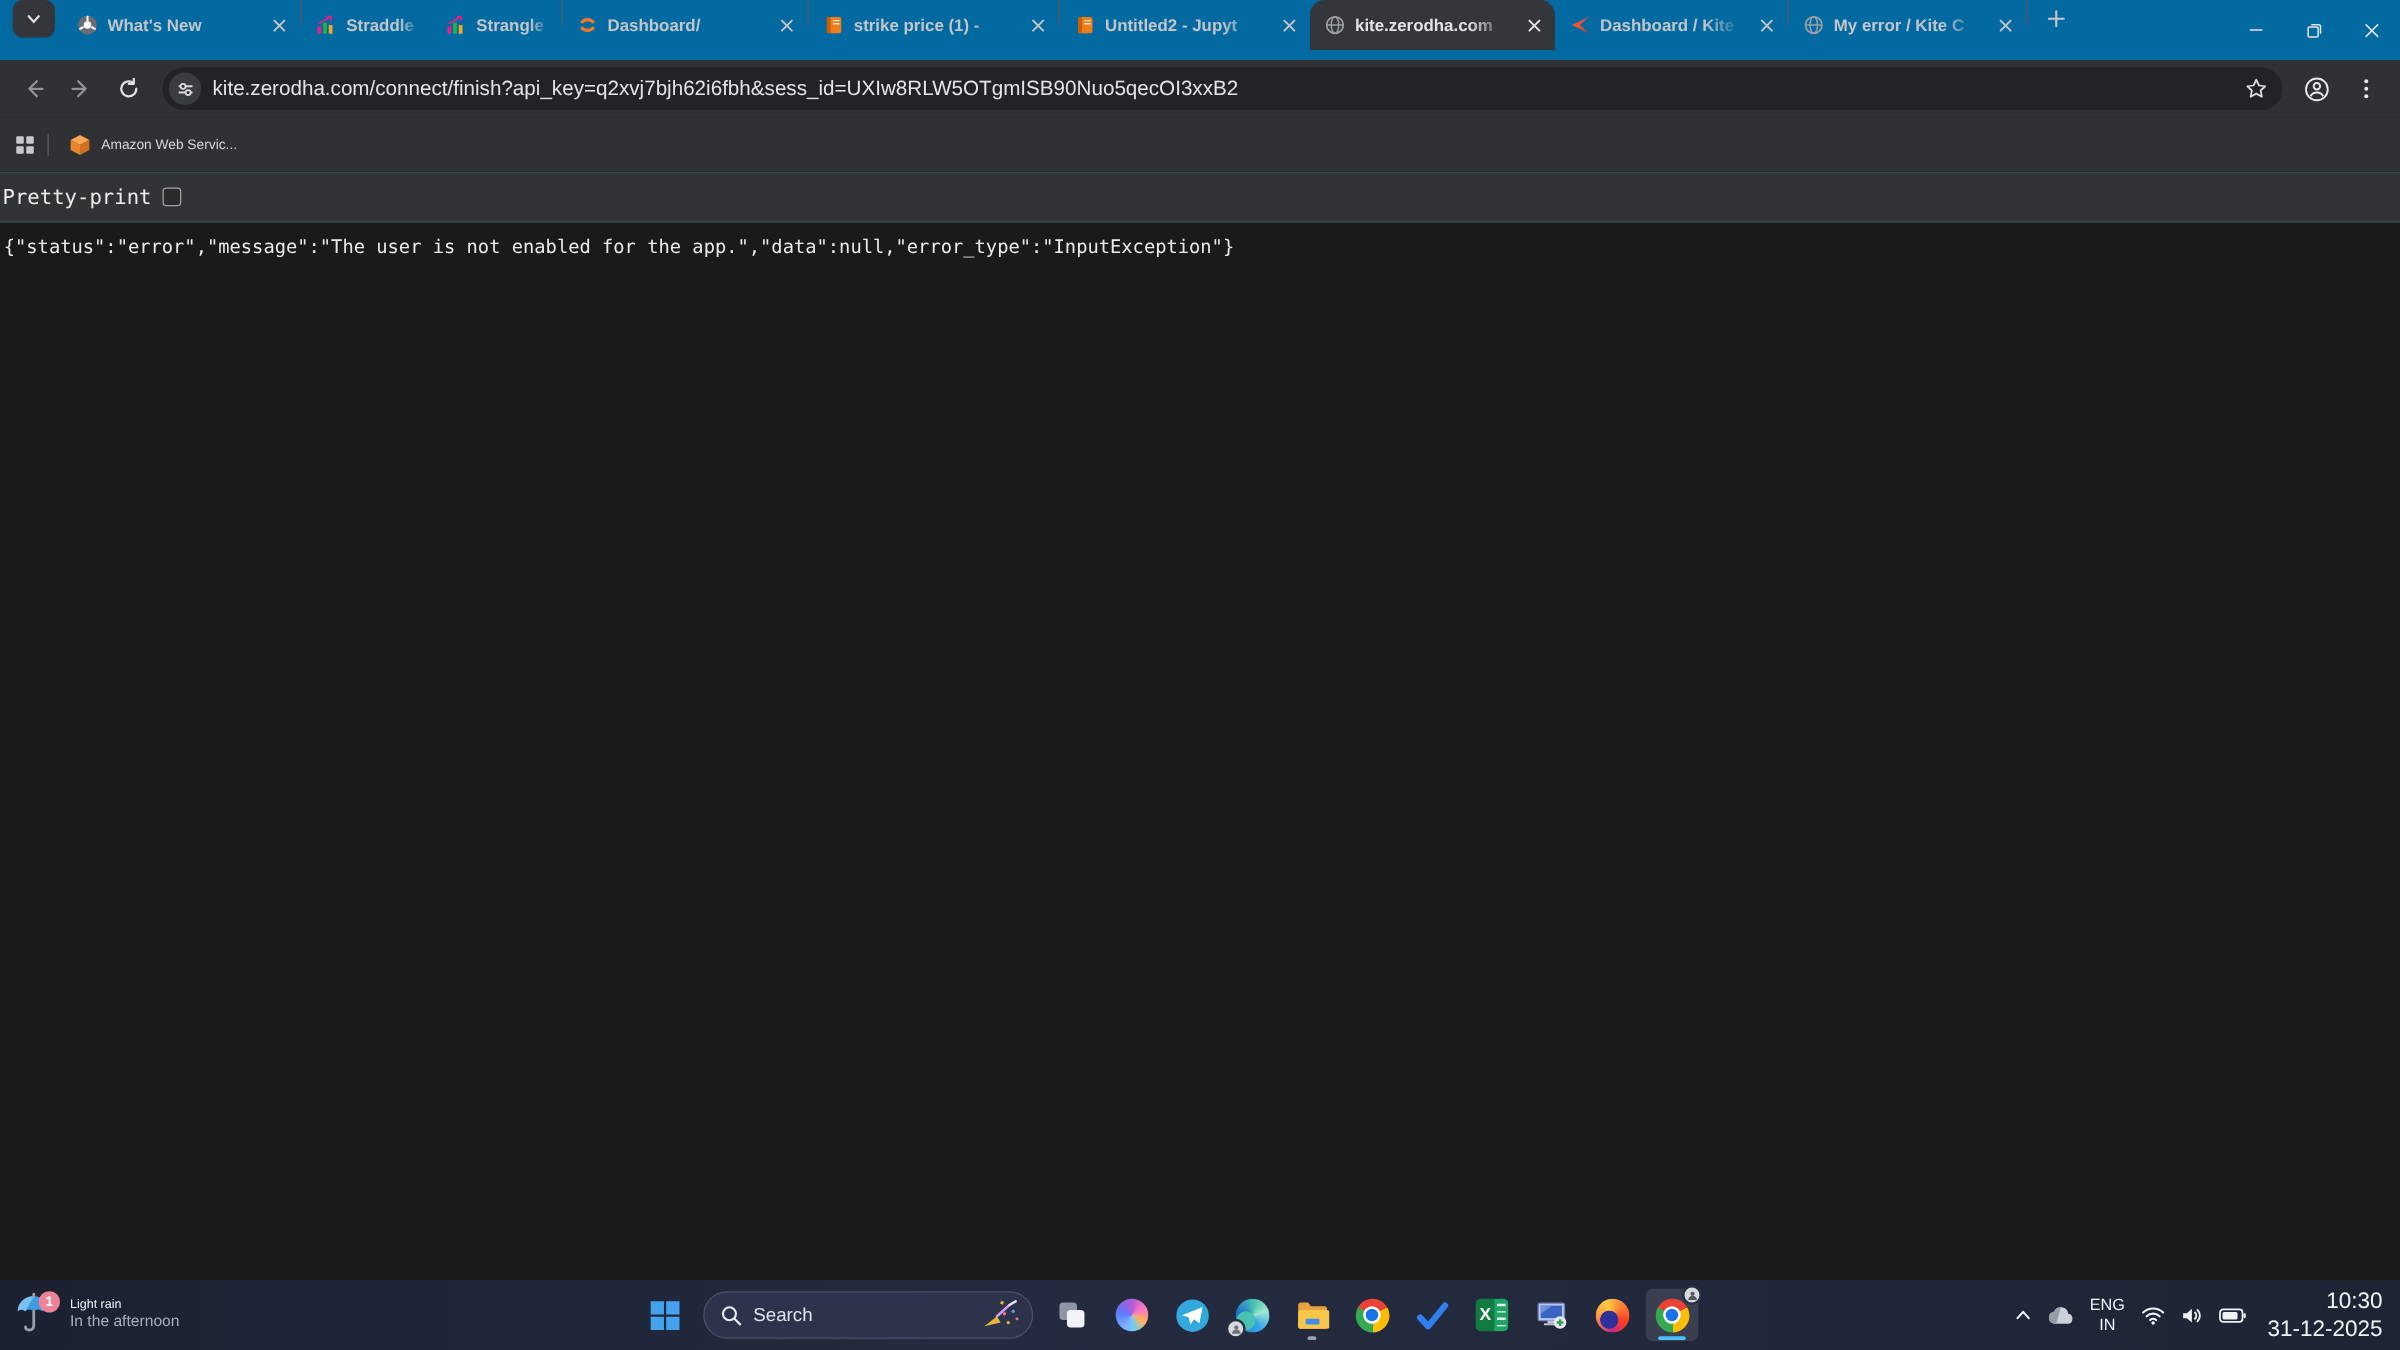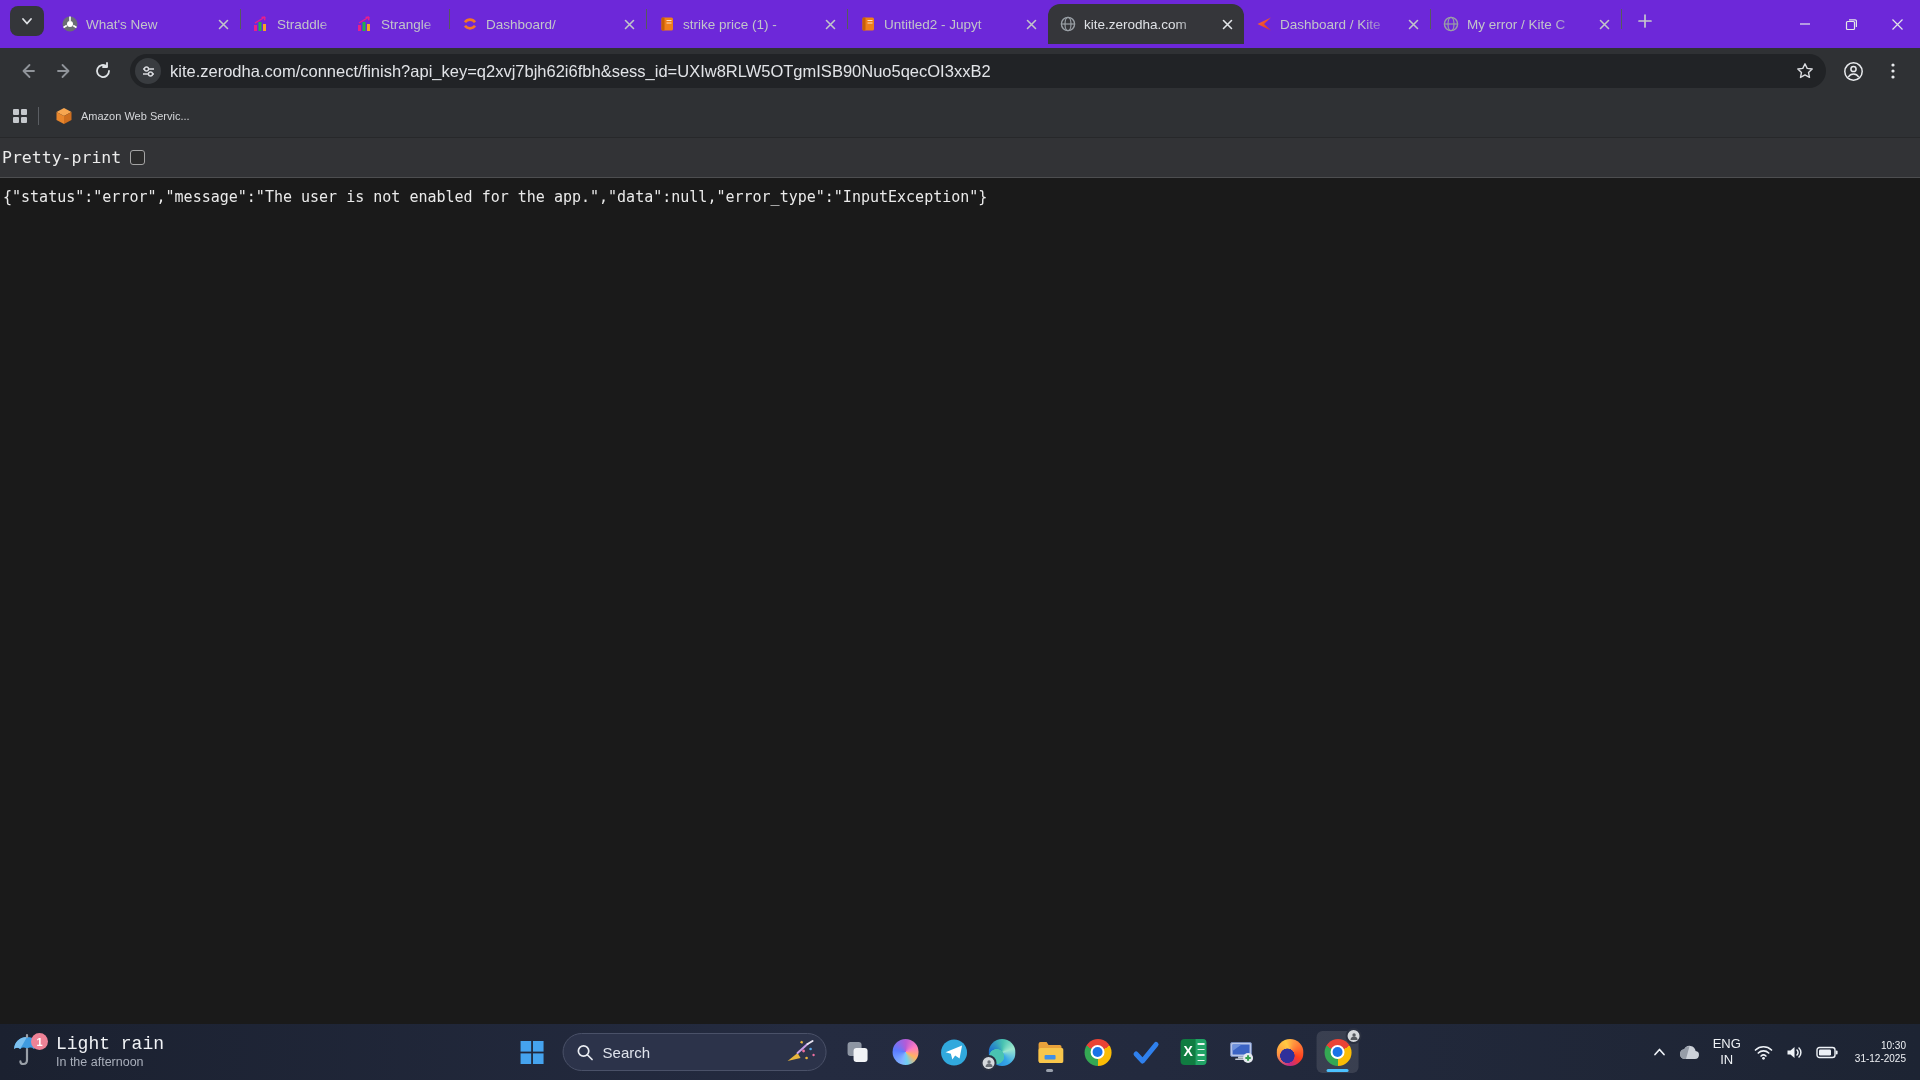--- a/index.html
+++ b/index.html
@@ -1,21 +1,21 @@
 <!DOCTYPE html>
 <html><head>
 <meta charset="utf-8">
 <style>
   * { margin:0; padding:0; box-sizing:border-box; }
   html,body { width:1920px; height:1080px; overflow:hidden; background:#1a1a1a;
               font-family:"Liberation Sans", sans-serif; }
   .window { position:absolute; inset:0; display:flex; flex-direction:column; }
 
   
-  .tabstrip { height:48px; background:#6d28d9; display:flex; align-items:center; position:relative; flex:0 0 auto; }
+  .tabstrip { height:48px; background:#0369a1; display:flex; align-items:flex-start; position:relative; flex:0 0 auto;font-weight:bold; }
   .tab-search-btn { width:34px; height:30px; margin:0 6px 6px 10px; border-radius:8px; background:#34363a;
                     display:flex; align-items:center; justify-content:center; }
   .tab { height:40px; display:flex; align-items:center; gap:8px; padding:0 8px 0 12px;
          color:#c2c5c9; font-size:13.5px; position:relative; }
   .tab.active { background:#35363a; border-radius:12px 12px 0 0; color:#dfe2e6; }
   .tab .fav { width:16px; height:16px; flex:0 0 auto; display:flex; align-items:center; justify-content:center; }
   .tab .tlabel { flex:1 1 auto; white-space:nowrap; overflow:hidden; min-width:0;
                  -webkit-mask-image:linear-gradient(90deg,#000 72%,transparent 98%);
                  mask-image:linear-gradient(90deg,#000 72%,transparent 98%); }
   .tab .tclose { width:18px; height:18px; border-radius:50%; display:flex; align-items:center;
@@ -57,21 +57,21 @@
   
   .taskbar { position:absolute; left:0; right:0; bottom:0; height:56px;
              background:linear-gradient(90deg,#1b2130,#242b40 42%,#232a3e 60%,#1d2433);
              display:flex; align-items:center; }
   .weather { display:flex; align-items:center; gap:10px; padding:0 10px 0 12px; height:100%; }
   .umbrella-wrap { position:relative; width:34px; height:36px; }
   .weather-badge { position:absolute; top:-1px; right:-2px; width:17px; height:17px; border-radius:50%;
                    background:#ee8296; color:#fff; font-size:11px; font-weight:bold;
                    display:flex; align-items:center; justify-content:center; }
   .weather-text { line-height:1.25; }
-  .weather-title { color:#f1f3f6; font-size:18px;font-family:Liberation Mono, monospace; }
+  .weather-title { color:#f1f3f6; font-size:10px; }
   .weather-sub { color:#a9afbb; font-size:12.5px; }
 
   .tb-center { position:absolute; left:50%; top:0; height:100%; transform:translateX(-53%);
                display:flex; align-items:center; gap:6px; }
   .tb-icon { width:42px; height:42px; border-radius:6px; display:flex; align-items:center; justify-content:center;
              position:relative; flex:0 0 auto; }
   .tb-icon.active-app { background:rgba(255,255,255,0.11); }
   .run-dot { position:absolute; bottom:1px; left:50%; transform:translateX(-50%); width:7px; height:3px;
              border-radius:2px; background:#9aa1ad; }
   .active-underline { position:absolute; bottom:1px; left:50%; transform:translateX(-50%); width:22px; height:3px;
@@ -97,21 +97,21 @@
                  conic-gradient(from 150deg,#35a7e8,#1b6fd0 35%,#49c3b1 60%,#9fe8cf 78%,#35a7e8); }
   .firefox-glyph { width:27px; height:27px; border-radius:50%;
       background:radial-gradient(circle at 40% 62%,#30309a 0 30%,transparent 32%),
                  conic-gradient(from 20deg,#ff9640,#ff3d1e 28%,#c12a8a 45%,#ff9640 68%,#ffcb42 88%,#ff9640); }
   .excel-glyph { width:26px; height:26px; border-radius:4px; background:#107c41; position:relative; overflow:hidden; }
   .excel-glyph .sheet { position:absolute; right:0; top:0; width:11px; height:100%; background:#21a366; }
   .excel-glyph .sheet i { display:block; height:1.5px; background:#e8f5ee; margin:4px 2px 0 2px; }
   .excel-glyph .xl { position:absolute; left:3px; top:4px; color:#fff; font-weight:bold; font-size:14px; }
   .tray { margin-left:auto; display:flex; align-items:center; gap:13px; padding-right:14px; height:100%; }
   .lang-block { text-align:center; color:#eef1f5; font-size:13px; line-height:1.2; }
-  .clock-block { text-align:right; color:#f0f2f6; font-size:10px; line-height:1.3; margin-left:4px; }
+  .clock-block { text-align:right; color:#f0f2f6; font-size:18px; line-height:1.3; margin-left:4px; }
 
   svg { display:block; }
 </style>
 </head>
 <body>
 
 <div class="window">
 
   <div class="tabstrip">
     <div class="tab-search-btn">

